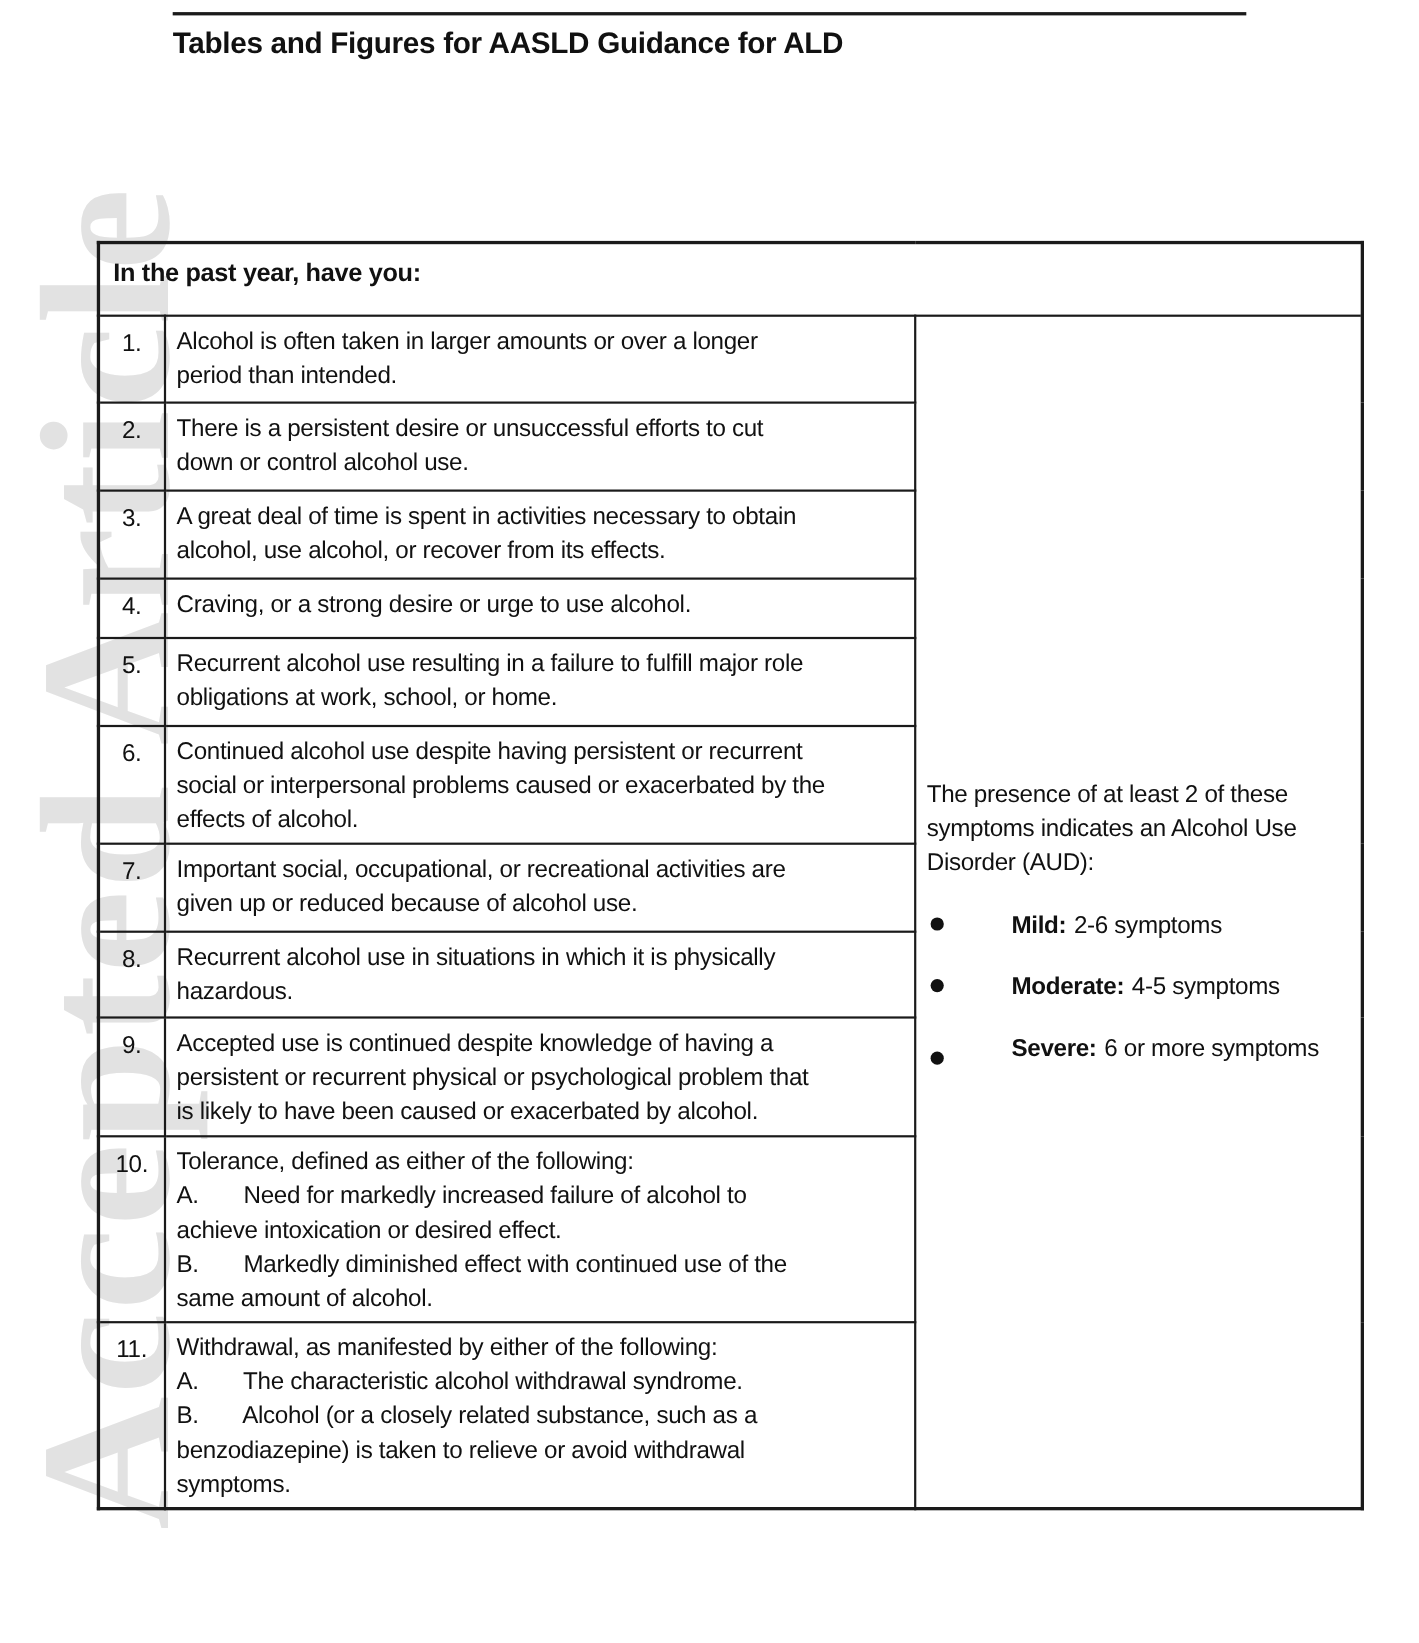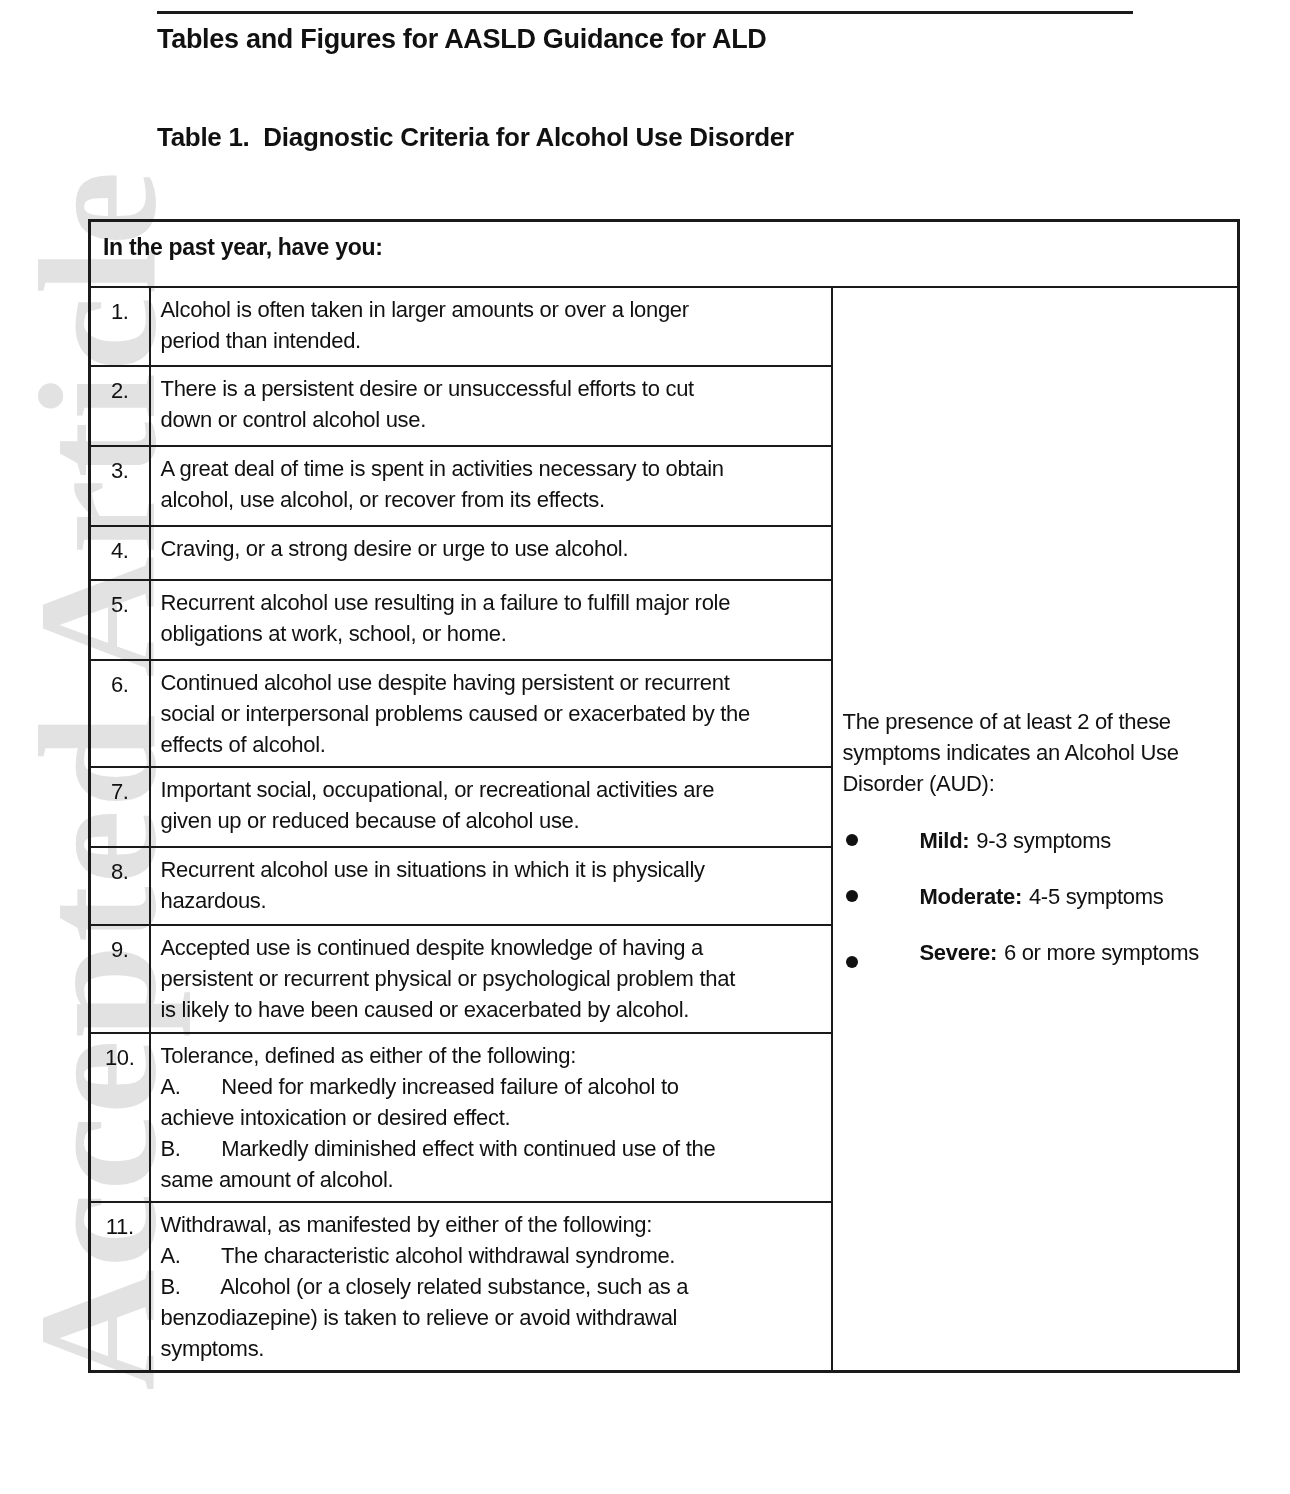--- a/index.html
+++ b/index.html
@@ -97,21 +97,20 @@
 <body>
 
 <div class="page">
 
   <div class="watermark">Accepted Article</div>
 
   <div class="top-rule"></div>
 
   <div class="doc-title">Tables and Figures for AASLD Guidance for ALD</div>
 
-  <div class="table-caption">Table 1.  Diagnostic Criteria for Alcohol Use Disorder</div>
 
   <table class="criteria">
     <colgroup>
       <col style="width:60px">
       <col style="width:682px">
       <col style="width:407px">
     </colgroup>
 
     <tbody>
         <tr style="height:66px">
@@ -124,21 +123,21 @@
 period than intended.</td>
       <td class="aud" rowspan="11">
         <div class="aud-inner">
           <p class="aud-text">The presence of at least 2 of these
 symptoms indicates an Alcohol Use
 Disorder (AUD):</p>
           <div>
             <div class="bullet-row">
               <span class="dot"></span>
               <span class="b-label">Mild:</span>
-              <span>9-3 symptoms</span>
+              <span>2-6 symptoms</span>
             </div>
             <div class="bullet-row">
               <span class="dot"></span>
               <span class="b-label">Moderate:</span>
               <span>4-5 symptoms</span>
             </div>
             <div class="bullet-row">
               <span class="dot"></span>
               <span class="b-label">Severe:</span>
               <span>6 or more symptoms</span>

